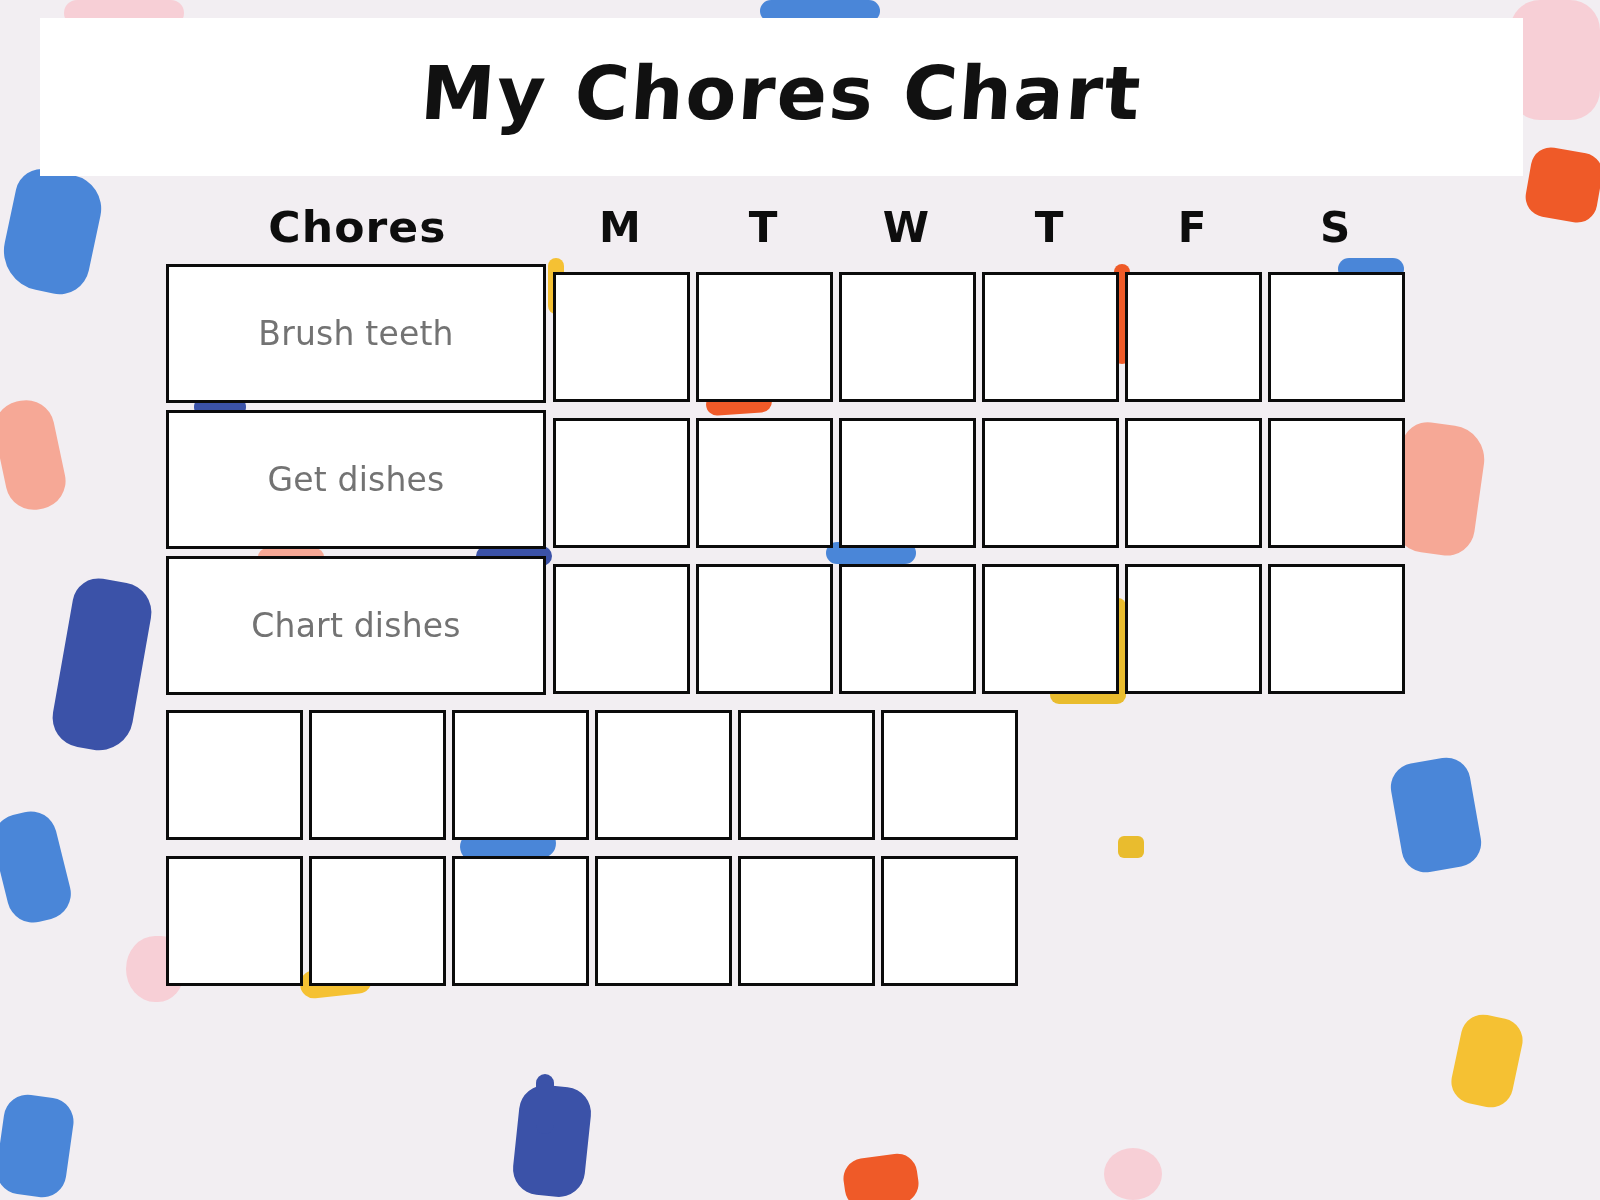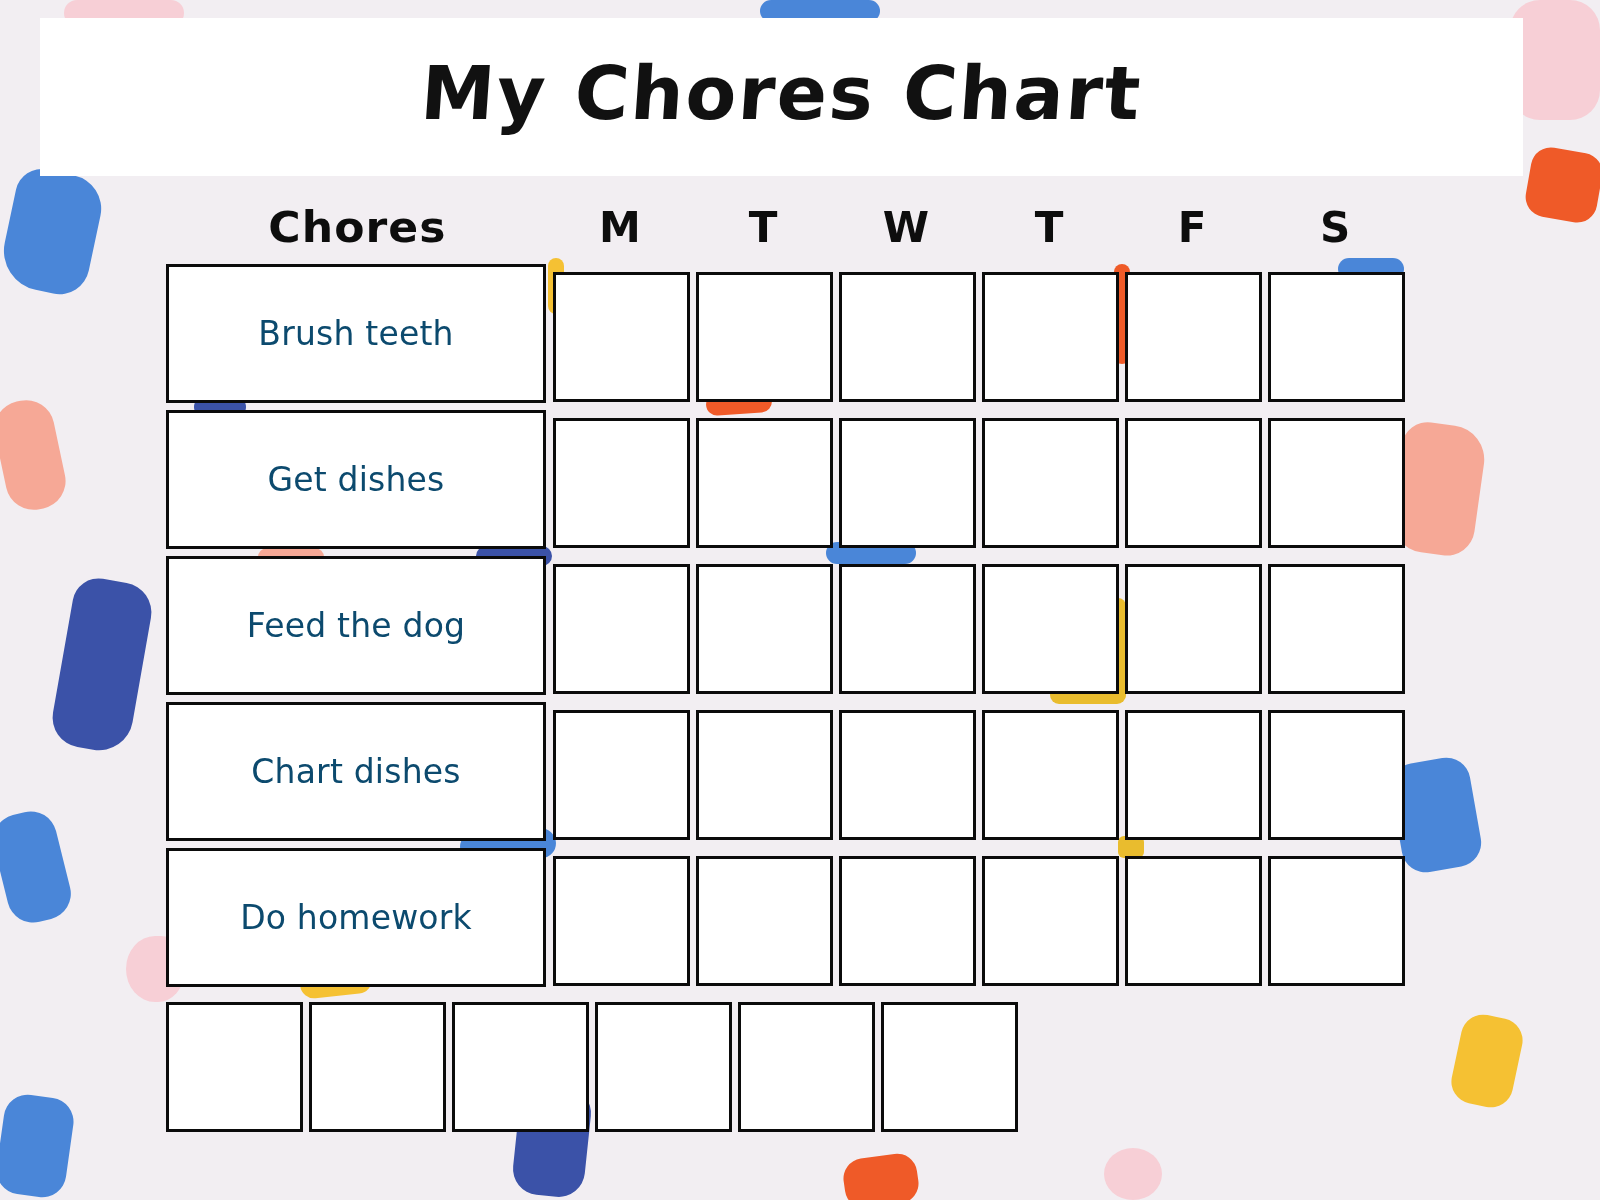--- a/index.html
+++ b/index.html
@@ -89,21 +89,21 @@
     background: #ffffff;
     border: 3px solid #0b0b0b;
     box-sizing: border-box;
     display: flex;
     align-items: center;
     justify-content: center;
     margin-right: 7px;
   }
   .chore-label {
     font-size: 33px;
-    color: #0c4a6e;
+    color: #737373;
     font-family: "DejaVu Sans", sans-serif;
     letter-spacing: 0.2px;
   }
   .day-cell {
     width: 137px;
     height: 130px;
     background: #ffffff;
     border: 3px solid #0b0b0b;
     box-sizing: border-box;
     margin-right: 6px;
@@ -180,48 +180,34 @@
       <span class="chore-label">Get dishes</span>
     </div>
     <div class="day-cell"></div>
     <div class="day-cell"></div>
     <div class="day-cell"></div>
     <div class="day-cell"></div>
     <div class="day-cell"></div>
     <div class="day-cell"></div>
   </div>
 
-  <div class="grid-row">
-    <div class="chore-cell">
-      <span class="chore-label">Feed the dog</span>
-    </div>
-    <div class="day-cell"></div>
-    <div class="day-cell"></div>
-    <div class="day-cell"></div>
-    <div class="day-cell"></div>
-    <div class="day-cell"></div>
-    <div class="day-cell"></div>
-  </div>
 
   <div class="grid-row">
     <div class="chore-cell">
       <span class="chore-label">Chart dishes</span>
     </div>
     <div class="day-cell"></div>
     <div class="day-cell"></div>
     <div class="day-cell"></div>
     <div class="day-cell"></div>
     <div class="day-cell"></div>
     <div class="day-cell"></div>
   </div>
 
   <div class="grid-row">
-    <div class="chore-cell">
-      <span class="chore-label">Do homework</span>
-    </div>
     <div class="day-cell"></div>
     <div class="day-cell"></div>
     <div class="day-cell"></div>
     <div class="day-cell"></div>
     <div class="day-cell"></div>
     <div class="day-cell"></div>
   </div>
 
   <div class="grid-row">
     <div class="day-cell"></div>

